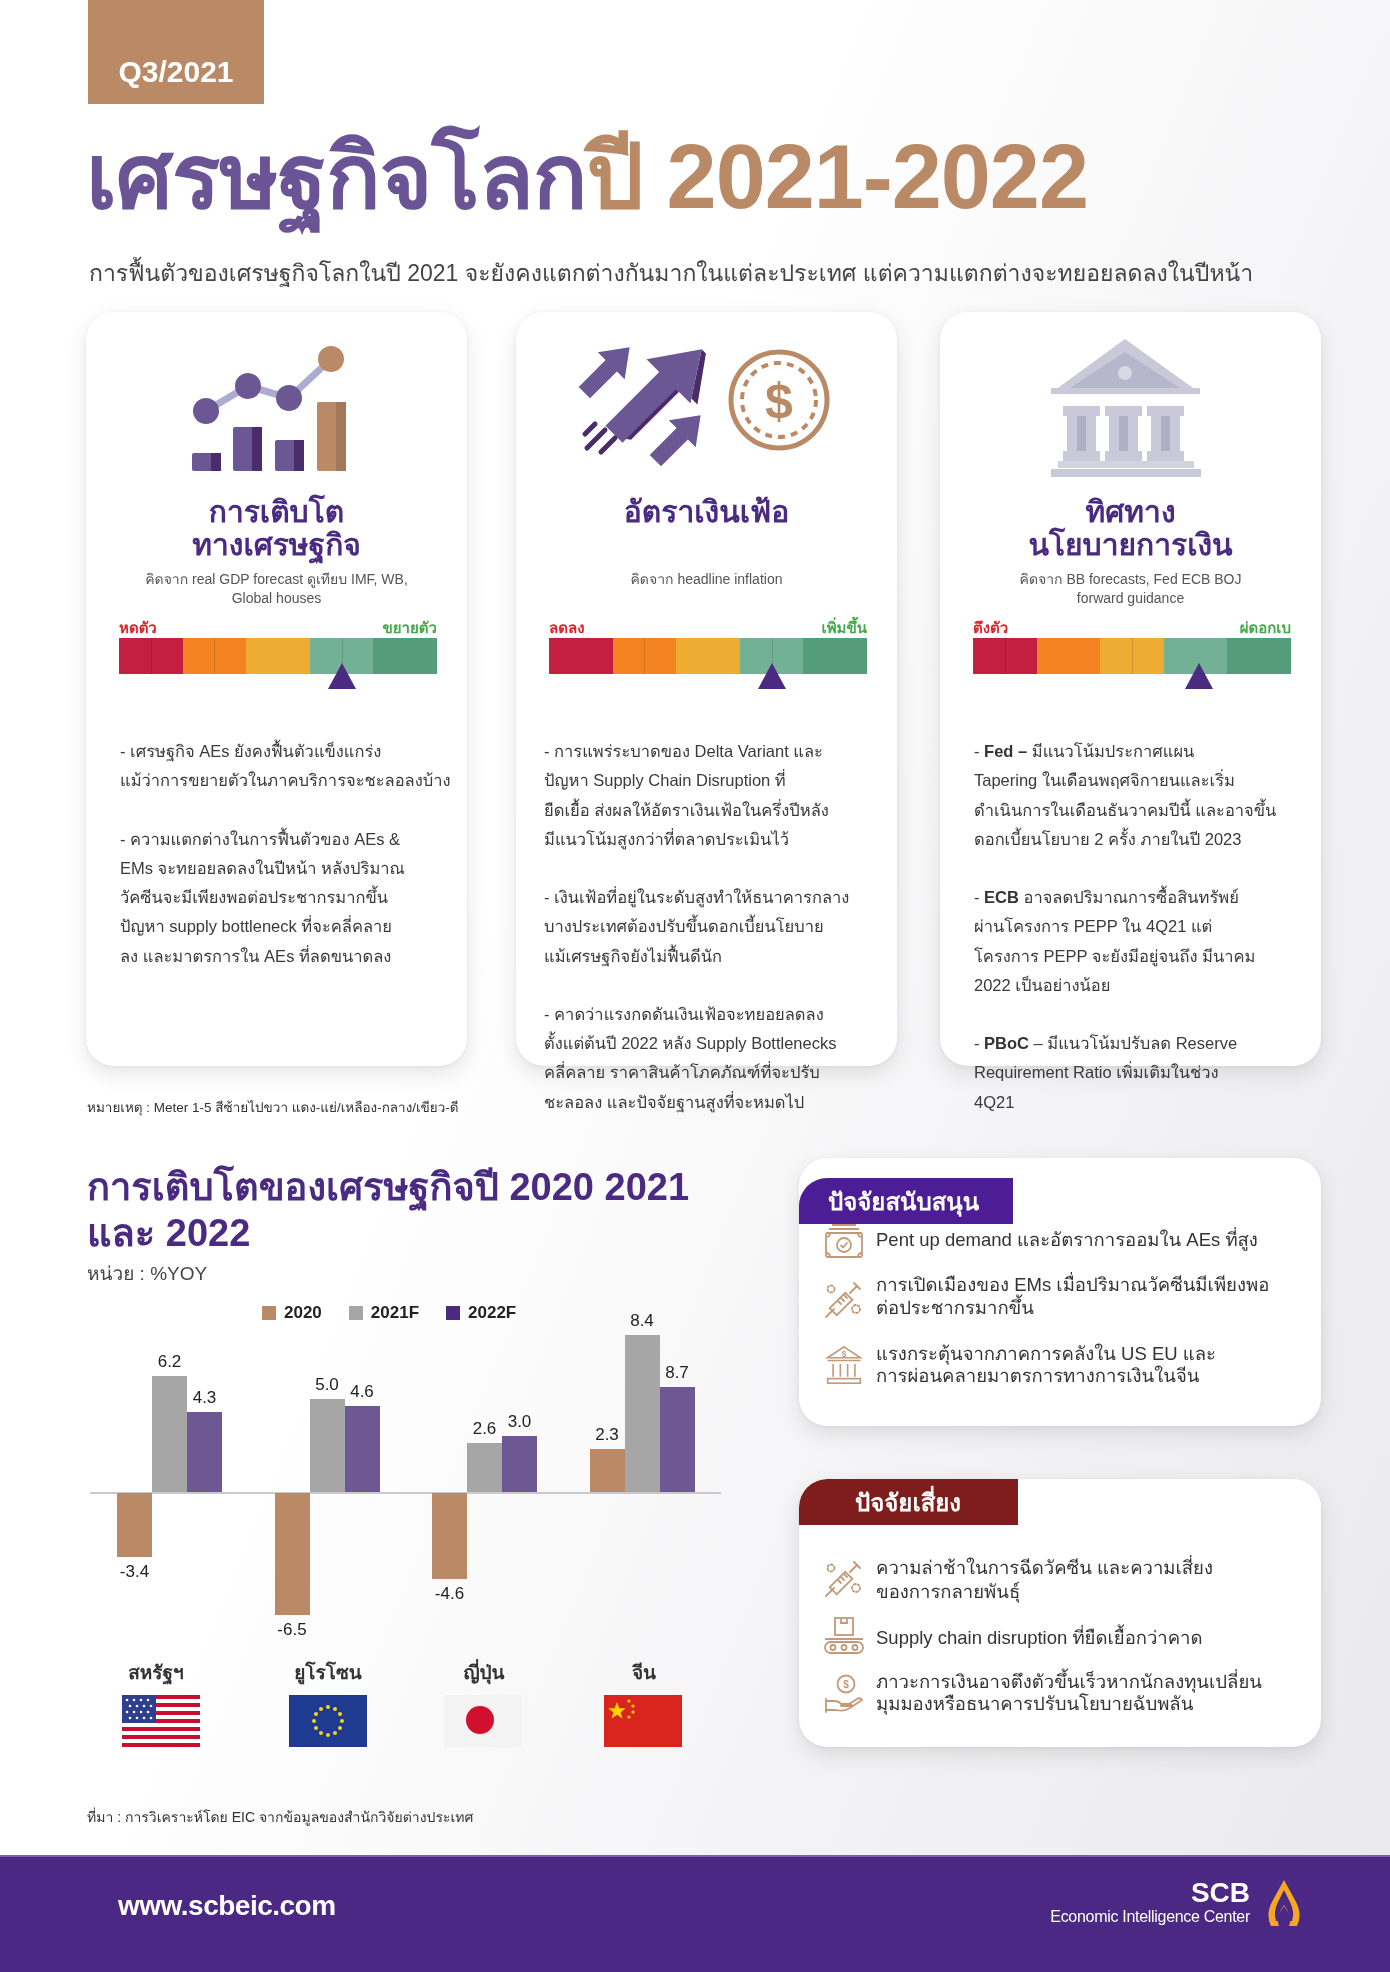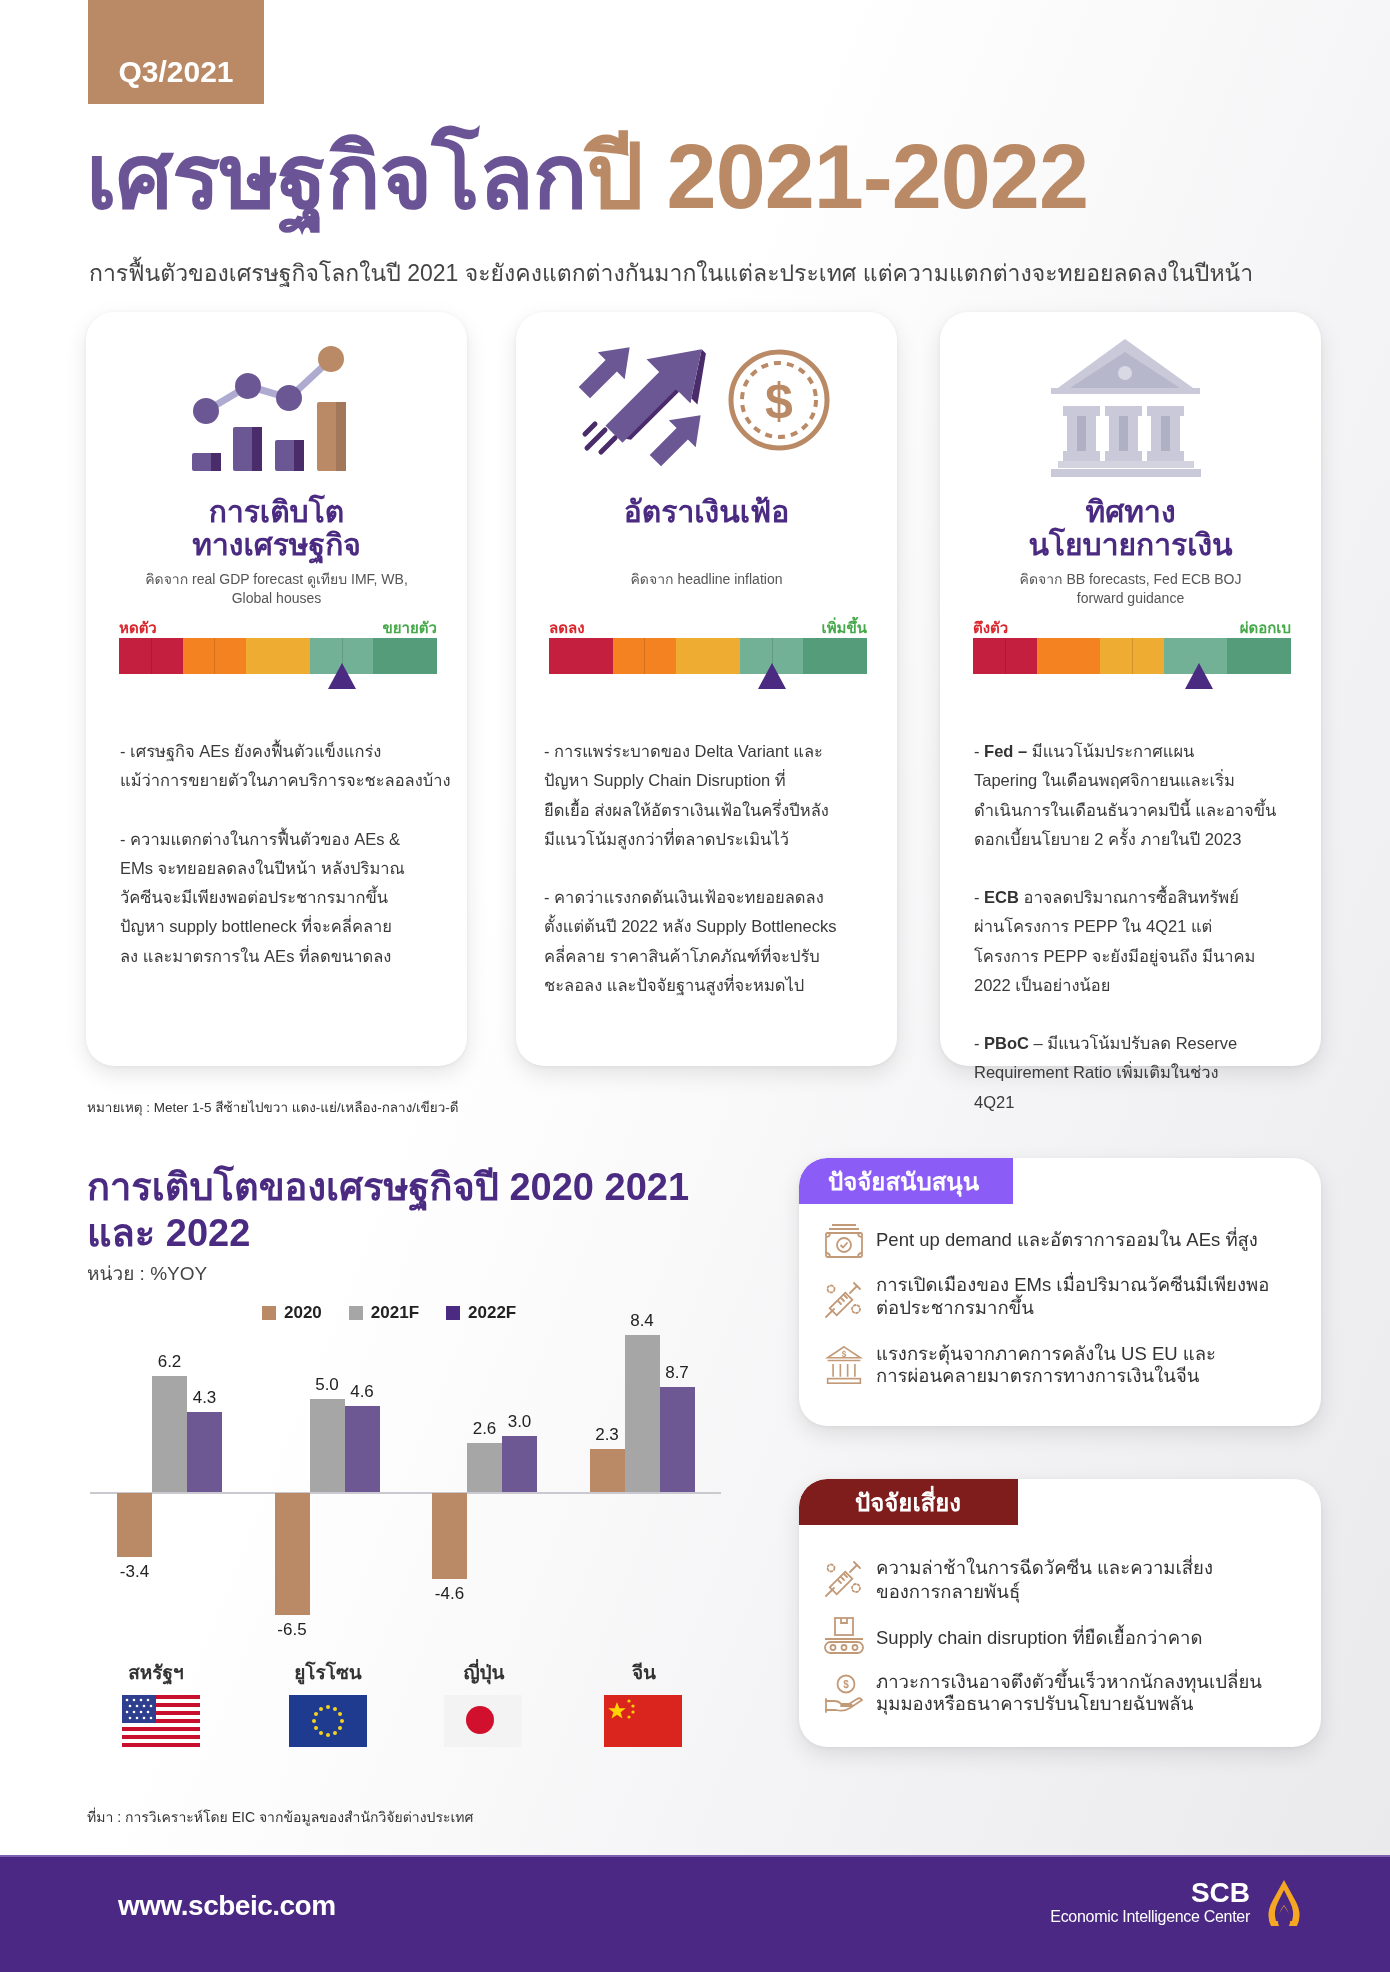--- a/index.html
+++ b/index.html
@@ -169,20 +169,23 @@
       <div class="cell lg dv"></div>
       <div class="cell g"></div>
       <div class="cell g"></div>
     <div class="pointer" style="left: 70%;"></div>
   </div>
   <div class="bullets" style="left:28px;">
     <div><span>- การแพร่ระบาดของ Delta Variant และ
 ปัญหา Supply Chain Disruption ที่
 ยืดเยื้อ ส่งผลให้อัตราเงินเฟ้อในครึ่งปีหลัง
 มีแนวโน้มสูงกว่าที่ตลาดประเมินไว้</span></div>
+    <div><span>- เงินเฟ้อที่อยู่ในระดับสูงทำให้ธนาคารกลาง
+บางประเทศต้องปรับขึ้นดอกเบี้ยนโยบาย
+แม้เศรษฐกิจยังไม่ฟื้นดีนัก</span></div>
     <div><span>- คาดว่าแรงกดดันเงินเฟ้อจะทยอยลดลง
 ตั้งแต่ต้นปี 2022 หลัง Supply Bottlenecks
 คลี่คลาย ราคาสินค้าโภคภัณฑ์ที่จะปรับ
 ชะลอลง และปัจจัยฐานสูงที่จะหมดไป</span></div>
   </div>
 </div>
 
 <div class="abs card" style="left:940px;">
   <svg class="card-icon" style="left:110px; top:24px;" width="152" height="142" viewBox="0 0 152 142">
     <polygon points="75,3 150,57 1,57" fill="#c9c9d9"></polygon>
@@ -352,21 +355,21 @@
   <polygon points="13,7 15.3,13.2 21.8,13.2 16.6,17.2 18.5,23.5 13,19.7 7.5,23.5 9.4,17.2 4.2,13.2 10.7,13.2" fill="#ffd400"></polygon>
   <circle cx="25" cy="6" r="1.6" fill="#ffd400"></circle>
     <circle cx="29" cy="11" r="1.6" fill="#ffd400"></circle>
   <circle cx="29" cy="17" r="1.6" fill="#ffd400"></circle>
     <circle cx="25" cy="22" r="1.6" fill="#ffd400"></circle>
 </svg>
 
 <div class="abs source">ที่มา : การวิเคราะห์โดย EIC จากข้อมูลของสำนักวิจัยต่างประเทศ</div>
 
 <div class="abs side" style="top:1158px;">
-  <div class="side-head" style="width:214px; background:#8b5cf6; padding-left:29px;">
+  <div class="side-head" style="width:214px; background:#4c1d95; padding-left:29px;margin-top:20px;">
     <span>ปัจจัยสนับสนุน</span>
   </div>
   <svg class="side-icon" style="top:64px;" viewBox="0 0 40 40">
     <g fill="none" stroke="#c39a78" stroke-width="1.8">
       <line x1="8" y1="3" x2="32" y2="3"></line>
         <line x1="5" y1="7" x2="35" y2="7"></line>
       <rect x="2" y="11" width="36" height="24" rx="1.5"></rect>
       <circle cx="20" cy="23" r="7"></circle>
       <polyline points="16.5,23 19,25.5 23.5,20.5"></polyline>
       <path d="M2 15 q4 0 4 -4 M38 15 q-4 0 -4 -4 M2 31 q4 0 4 4 M38 31 q-4 0 -4 4"></path>

